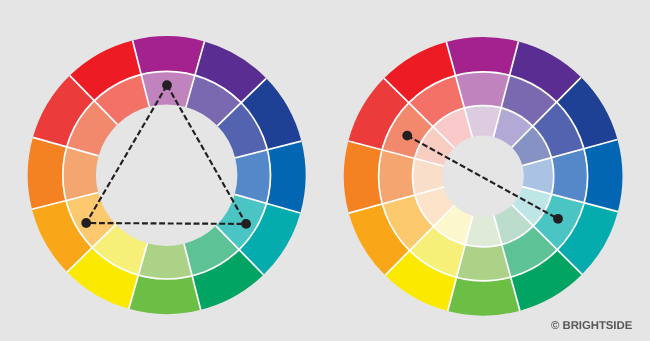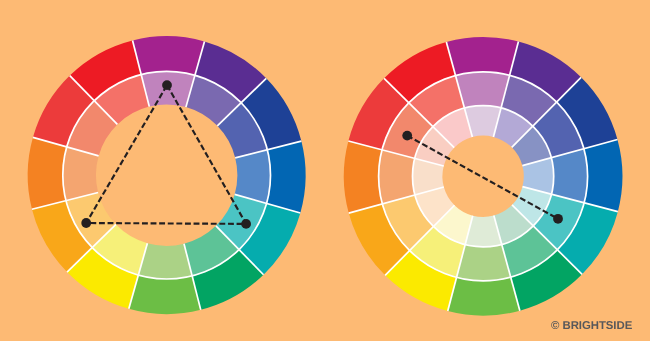--- a/index.html
+++ b/index.html
@@ -1,17 +1,17 @@
 <!DOCTYPE html>
 <html><head>
 <meta charset="utf-8">
 <style>
   html,body{margin:0;padding:0;}
   body{width:650px;height:341px;background:#ffffff;font-family:"Liberation Sans",sans-serif;overflow:hidden;-webkit-font-smoothing:antialiased;text-rendering:geometricPrecision;}
-  #stage{position:relative;width:650px;height:341px;background:#fdba74;}
+  #stage{position:relative;width:650px;height:341px;background:#e5e5e5;}
   .wheel{position:absolute;top:0;left:0;}
   #credit{position:absolute;left:551px;top:319.5px;font-size:11.4px;font-weight:bold;color:#58585a;letter-spacing:-0.05px;white-space:nowrap;}
 </style>
 </head>
 <body>
 
 <div id="stage">
   <svg class="wheel" id="wheels" width="650" height="341" viewBox="0 0 650 341">
       <g>
         <path d="M132.5645387321404 40.44556863207046 A138.95 138.95 0 0 1 204.48334032628782 41.44980979910582 L194.92630365516365 75.22366137198372 A103.85 103.85 0 0 0 141.17482797648637 74.47310041338984 Z" fill="#a3228e"></path>

